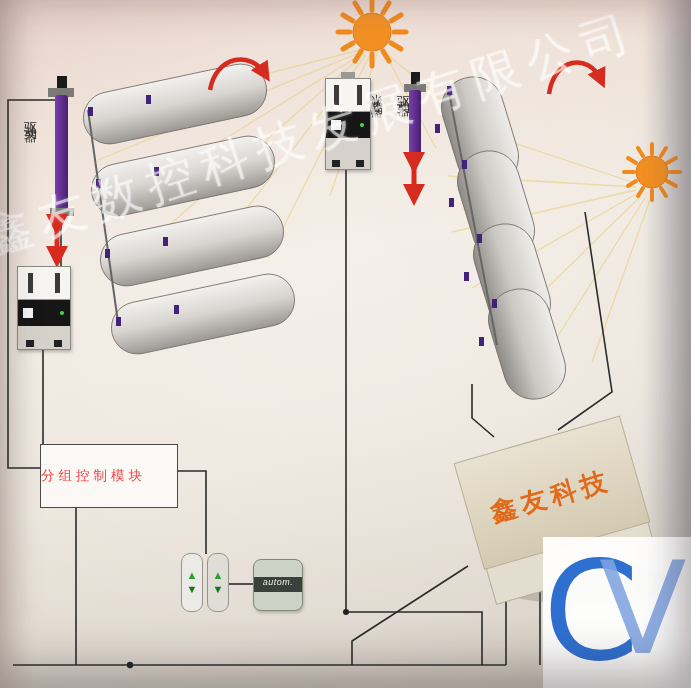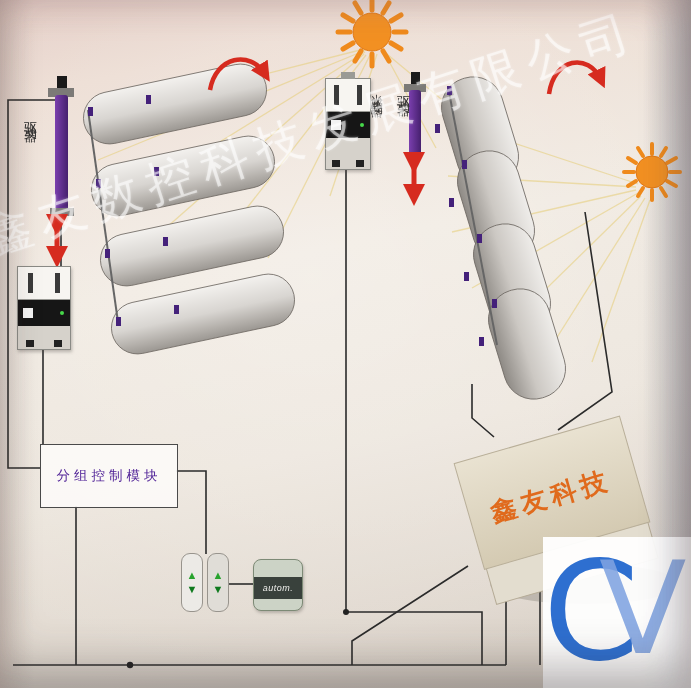--- a/index.html
+++ b/index.html
@@ -17,22 +17,22 @@
   }
   svg.layer{position:absolute;inset:0;z-index:5;}
   .ov{position:absolute;z-index:20;}
   .vlabel{
     writing-mode:vertical-rl;text-orientation:upright;
     font-size:13px;letter-spacing:4px;color:#2c2c2c;line-height:1;
   }
   .module-box{
     left:40px;top:444px;width:136px;height:62px;
     background:rgba(252,250,247,.92);border:1.5px solid #4a4a4a;
-    display:flex;align-items:center;justify-content:center;
-    font-size:13.5px;letter-spacing:4px;color:#4c1d95;
+    display:flex;align-items:center;
+    font-size:13.5px;letter-spacing:4px;color:#ef4444;
   }
   
   .device{display:flex;flex-direction:column;border:1px solid #8a8a85;background:#e8e5e0;box-shadow:1px 2px 3px rgba(80,75,70,.35);}
   .dev-top{flex:0 0 32px;background:#f7f5f1;position:relative;border-bottom:1px solid #9a9a95;}
   .dev-top .slot{position:absolute;top:6px;width:5px;height:20px;background:#3a3a3a;}
   .dev-mid{flex:0 0 26px;background:#161616;position:relative;}
   .dev-mid .disp{position:absolute;left:5px;top:8px;width:10px;height:10px;background:#f2f2f2;}
   .dev-mid .led{position:absolute;right:6px;top:11px;width:4px;height:4px;border-radius:50%;background:#46d84a;}
   .dev-bot{flex:1;background:#d6d2cb;position:relative;}
   .dev-bot .term{position:absolute;bottom:2px;width:8px;height:7px;background:#222;}
@@ -41,21 +41,21 @@
   .dev-cap{position:absolute;top:-7px;left:50%;transform:translateX(-50%);width:14px;height:7px;background:#9a9a95;}
   
   .switch-device{left:181px;top:553px;width:48px;height:59px;display:flex;gap:4px;}
   .pill{flex:1;border:1px solid #98948d;border-radius:9px;background:#eceae6;
         display:flex;flex-direction:column;align-items:center;justify-content:center;gap:3px;}
   .pill.alt{background:#e0ddd7;}
   .tri-up{font-size:11px;line-height:1;color:#28a32e;}
   .tri-down{font-size:11px;line-height:1;color:#0f7a1e;}
   
   .autom-device{left:253px;top:559px;width:48px;height:50px;border-radius:8px;background:#ccd3c6;border:1px solid #7d8a76;position:absolute;box-shadow:1px 2px 3px rgba(80,75,70,.3);}
-  .autom-band{position:absolute;left:0;right:0;top:17px;height:22px;background:#39413c;display:flex;align-items:center;justify-content:center;
+  .autom-band{position:absolute;left:0;right:0;top:17px;height:15px;background:#39413c;display:flex;justify-content:center;
               color:#efefec;font-size:9px;font-style:italic;letter-spacing:.5px;}
   
   .watermark{
     left:-15px;top:208px;transform:rotate(-18deg);transform-origin:0 50%;
     font-size:48px;letter-spacing:9px;color:rgba(255,255,255,.55);
     white-space:nowrap;z-index:40;pointer-events:none;text-shadow:0 0 3px rgba(255,255,255,.35);
   }
   
   .cv-logo{right:0;bottom:0;width:148px;height:151px;background:rgba(255,255,255,.94);z-index:50;}
 </style>

